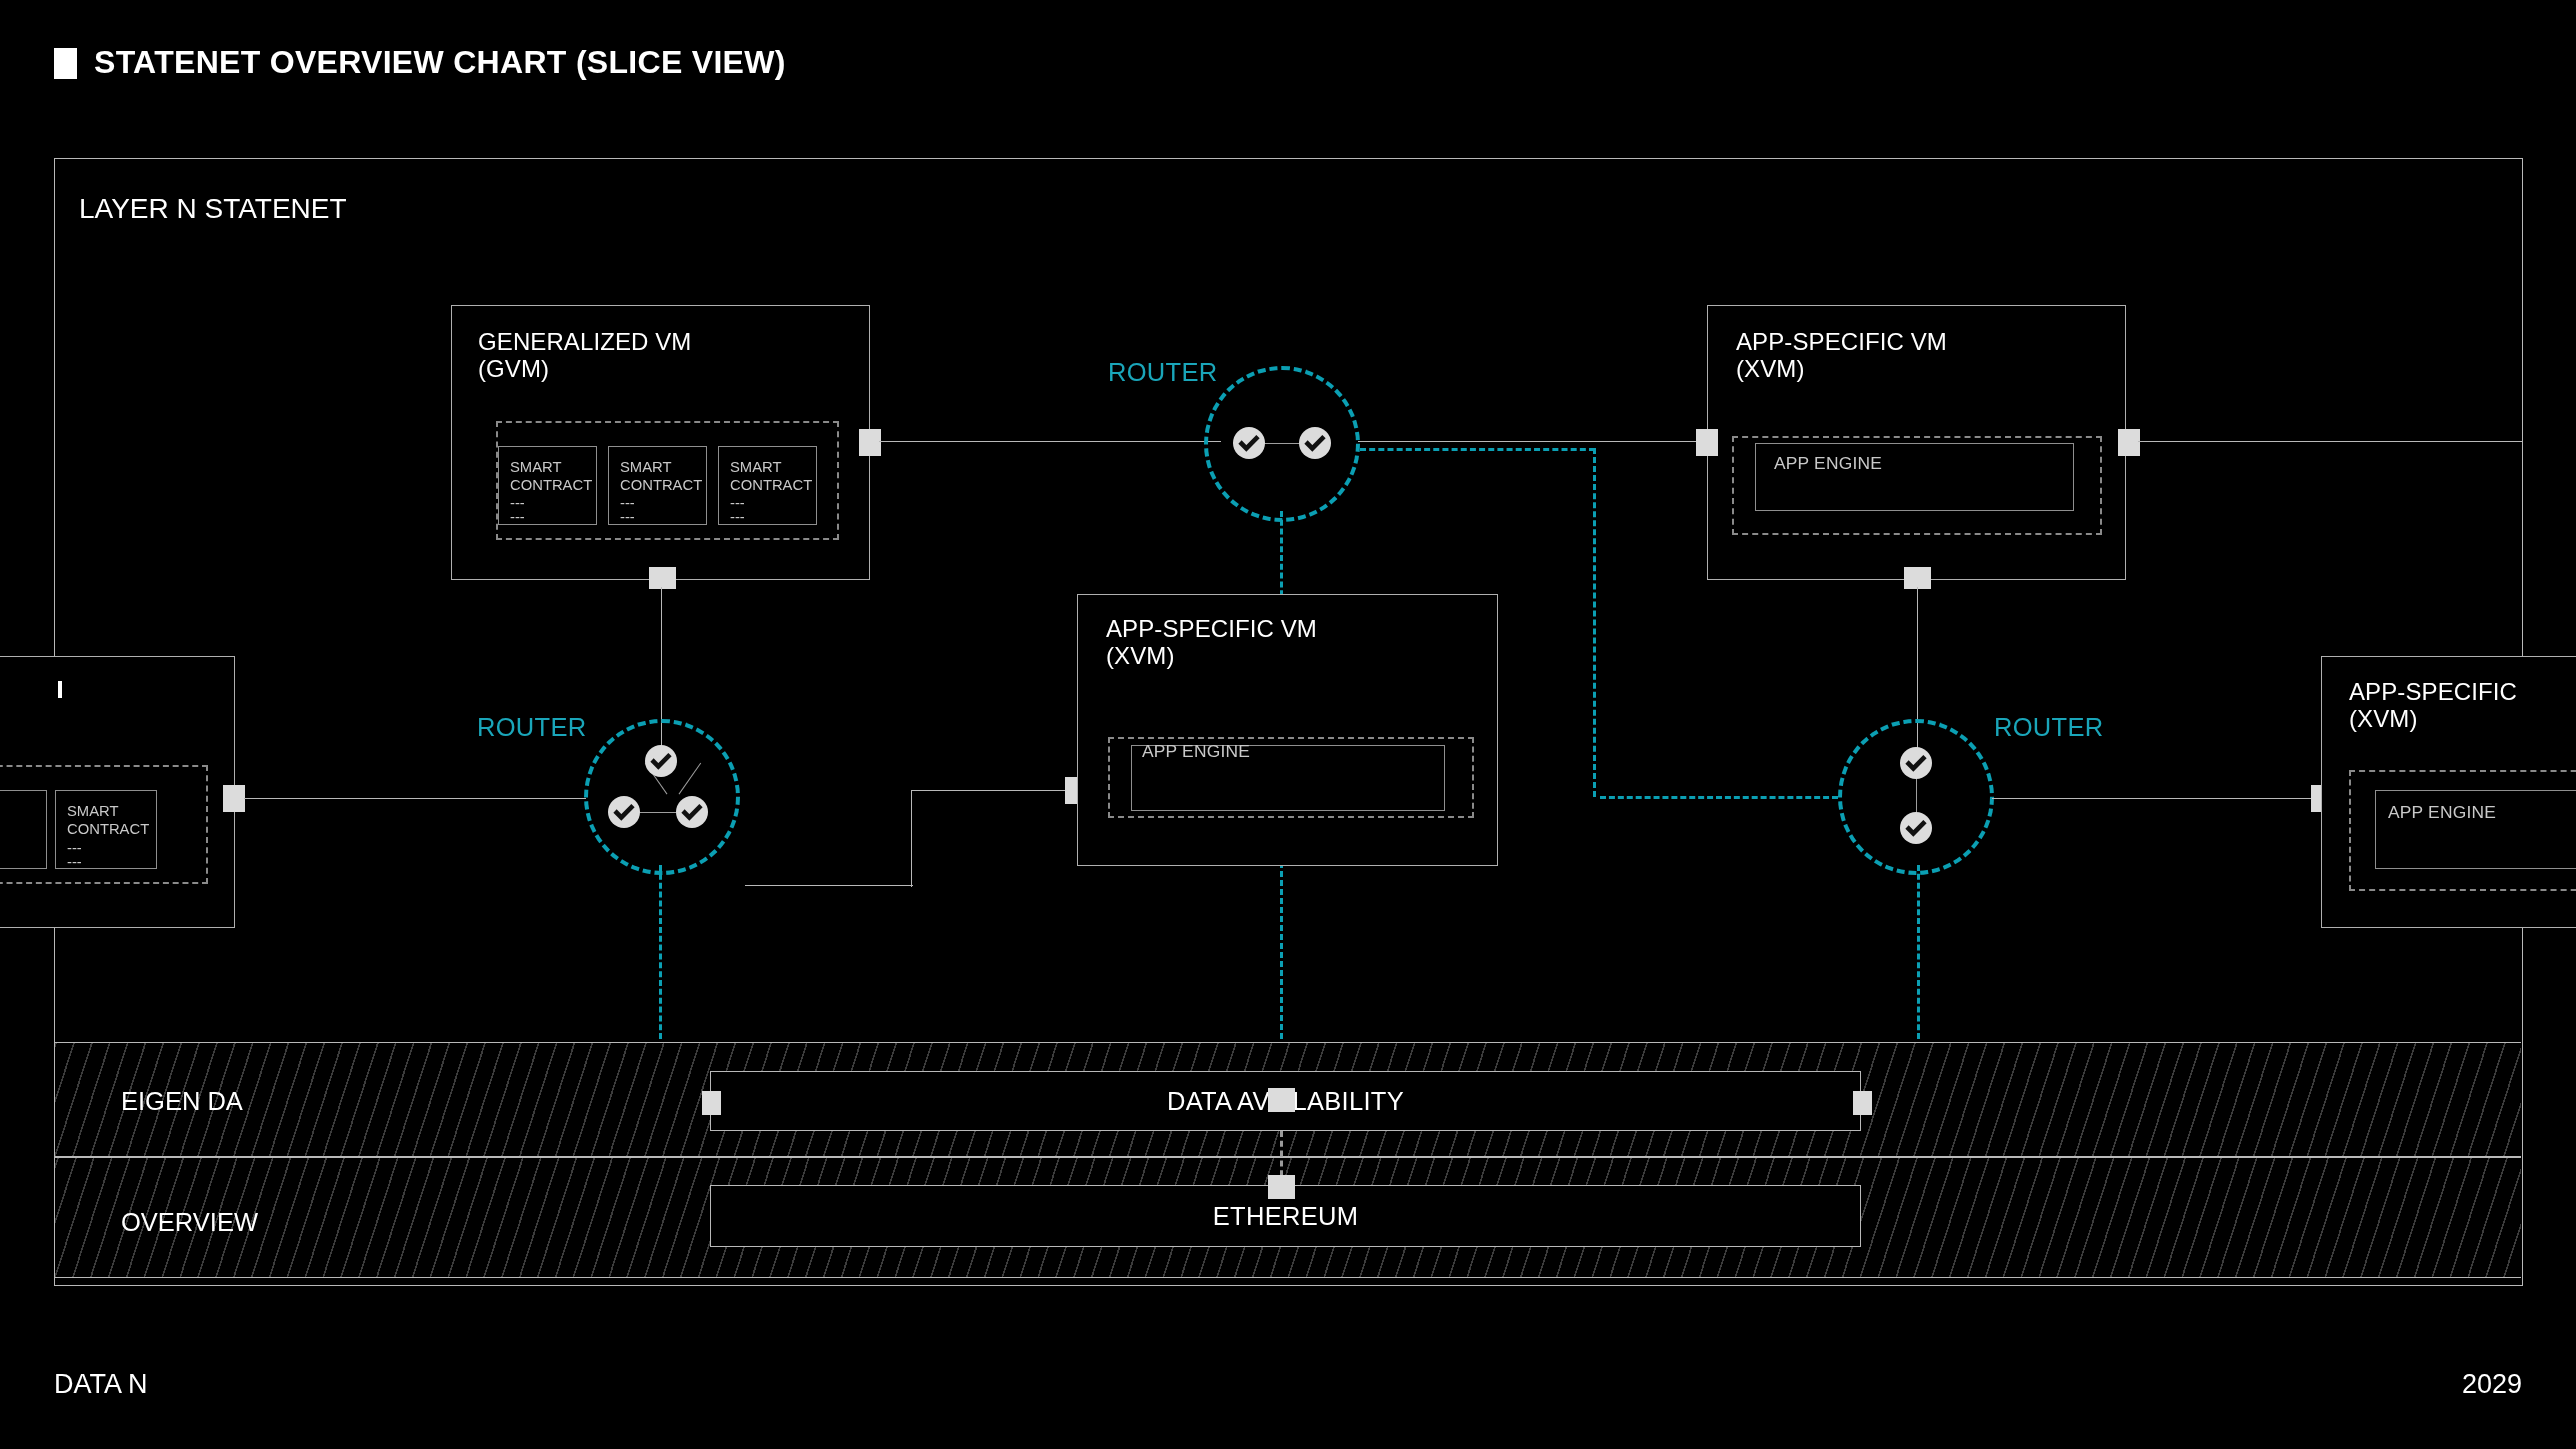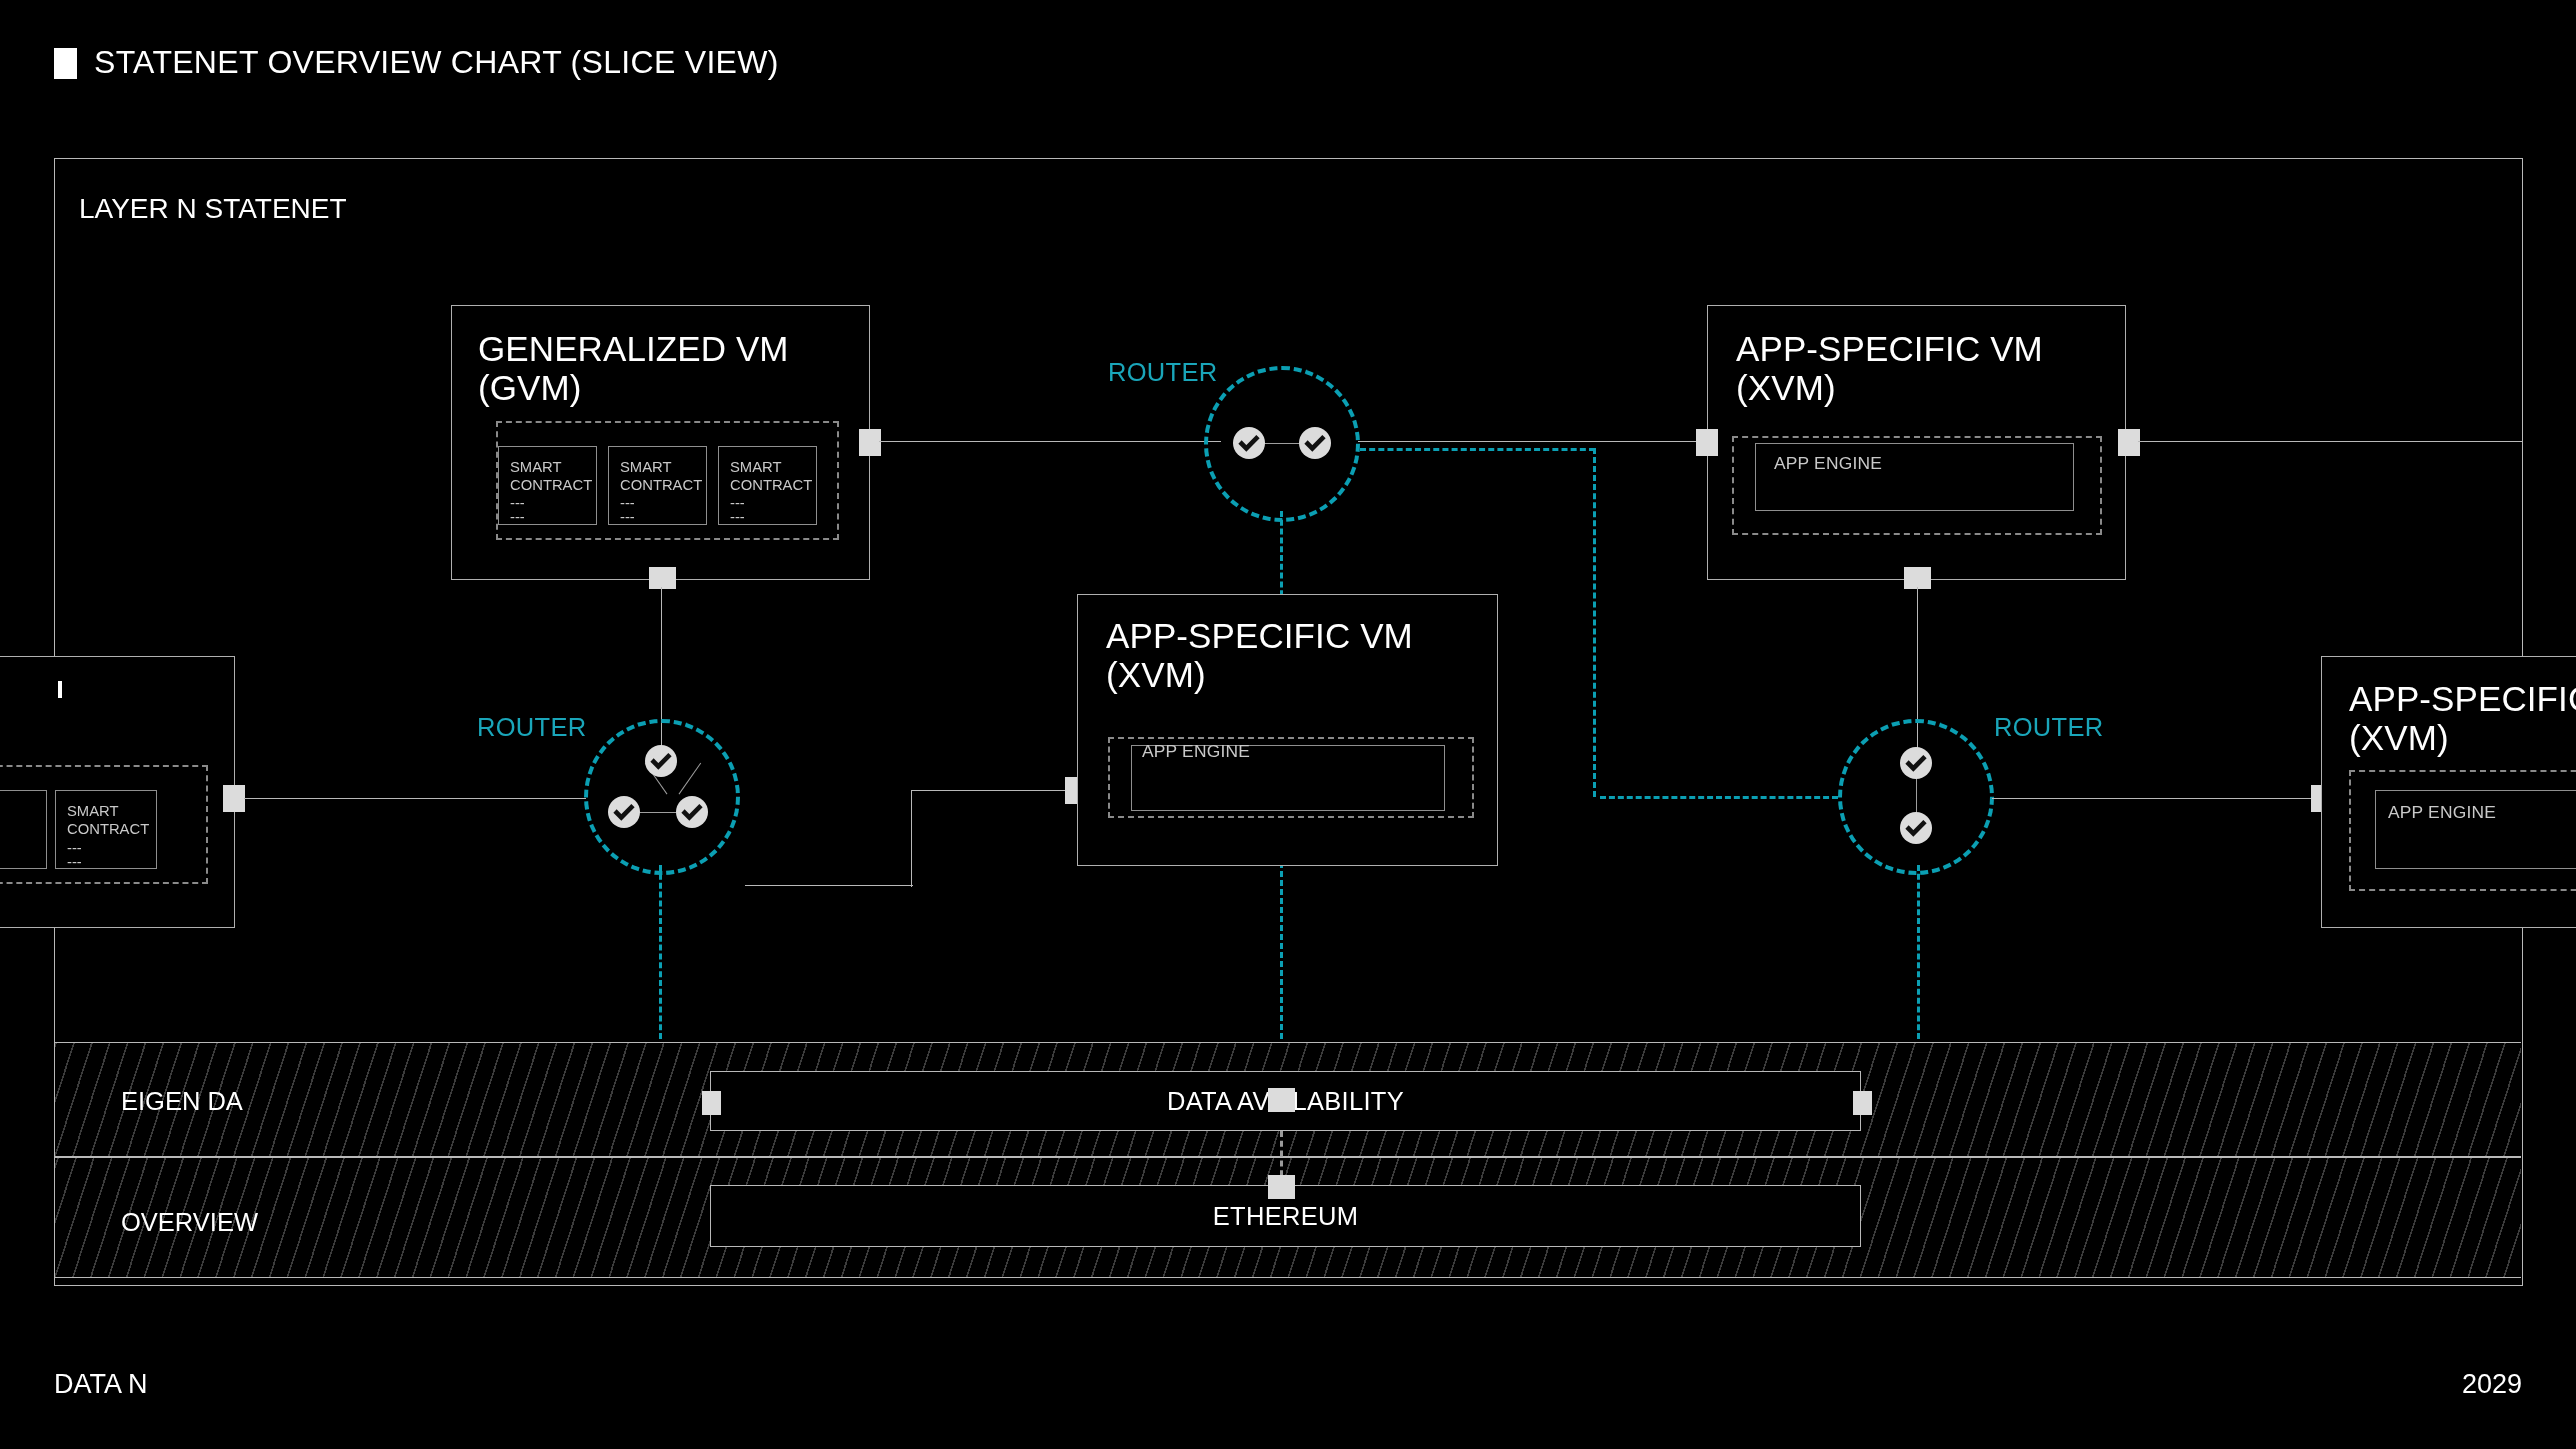--- a/index.html
+++ b/index.html
@@ -2,33 +2,33 @@
 <html style="font-size:10.7px"><head>
 <meta charset="utf-8">
 <style>
   html,body{margin:0;padding:0;background:#000;}
   body{width:2576px;height:1449px;position:relative;overflow:hidden;
        font-family:"Liberation Sans","DejaVu Sans",sans-serif;color:#fff;}
 
   .abs{position:absolute;}
 
   
-  #header{left:0;top:0;width:2468px;height:134px;}
+  #header{left:0;top:0;width:2468px;height:134px;font-weight:bold;}
   #hdr-marker{left:54px;top:48px;width:23px;height:31px;background:#fff;}
   #hdr-title{left:94px;top:44px;font-size:32px;letter-spacing:0.3px;
              color:#fff;white-space:nowrap;}
 
   
   #frame{left:54px;top:158px;width:2469px;height:1128px;
          border:1.3px solid #b9b9b9;box-sizing:border-box;overflow:hidden;}
   #frame-title{left:79px;top:193px;font-size:28px;color:#fff;white-space:nowrap;}
 
   
   .vmbox{border:1.3px solid #b0b0b0;box-sizing:border-box;background:#000;}
-  .vmtitle{position:absolute;font-size:35px;line-height:1.12;color:#fff;
+  .vmtitle{position:absolute;font-size:24px;line-height:1.12;color:#fff;
            white-space:pre;letter-spacing:0.1px;}
   .dashbox{position:absolute;border:2px dashed #8a8a8a;box-sizing:border-box;}
   .card{position:absolute;border:1.3px solid #8f8f8f;box-sizing:border-box;background:#000;}
   .cardtxt{position:absolute;font-size:14.8px;line-height:1.25;color:#c9c9c9;white-space:pre;}
   .enginetxt{position:absolute;font-size:17.4px;color:#c9c9c9;white-space:nowrap;
              letter-spacing:0.2px;}
 
   
   .wire-h{position:absolute;height:1.3px;background:#b9b9b9;}
   .wire-v{position:absolute;width:1.3px;background:#b9b9b9;}

